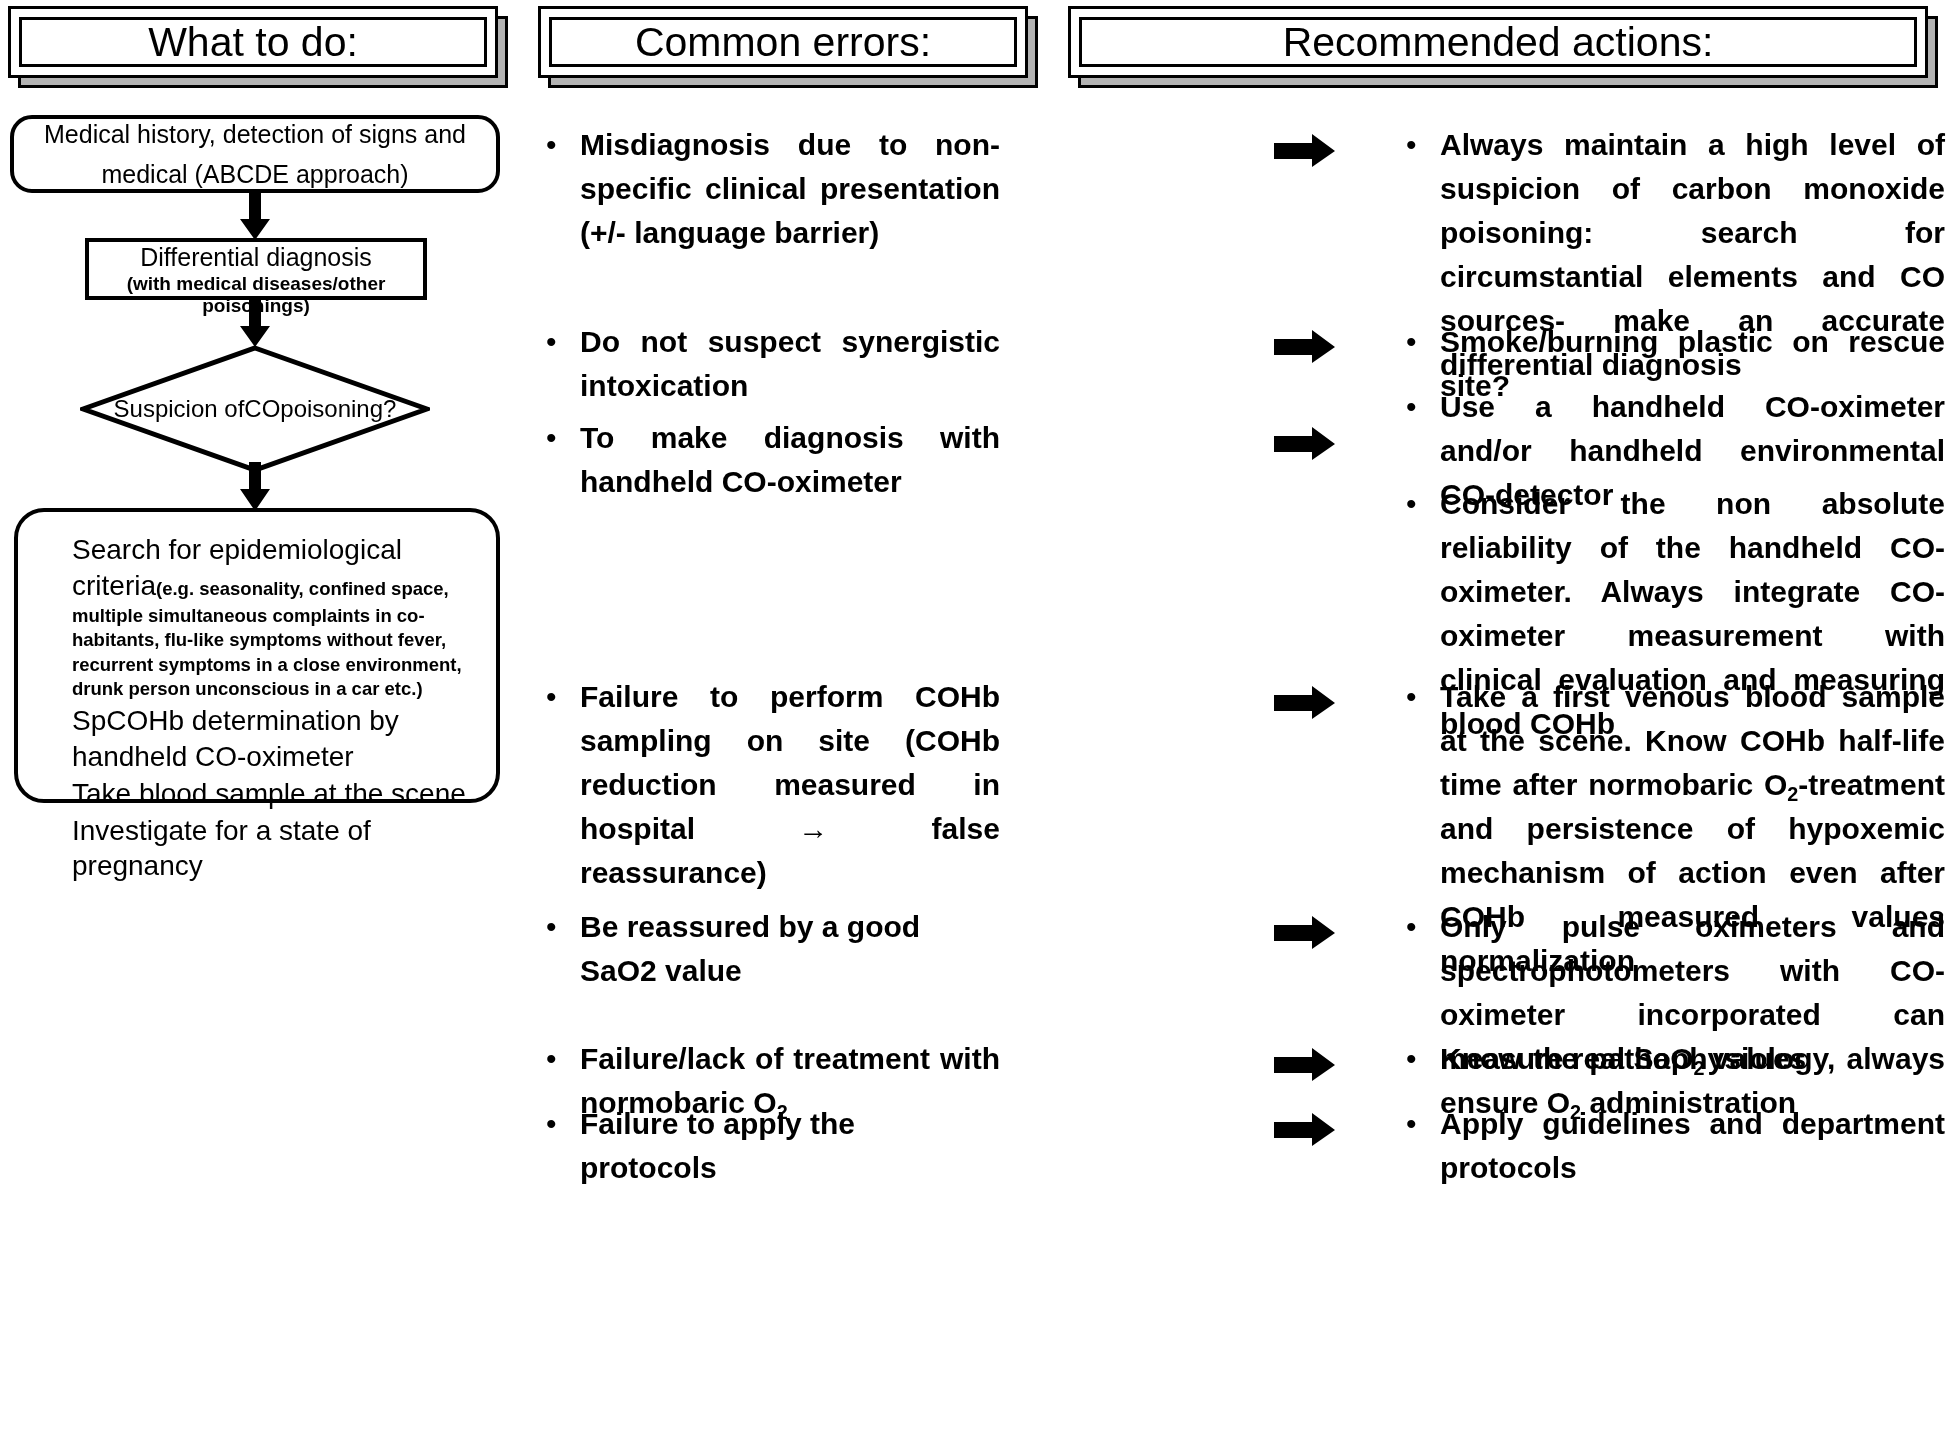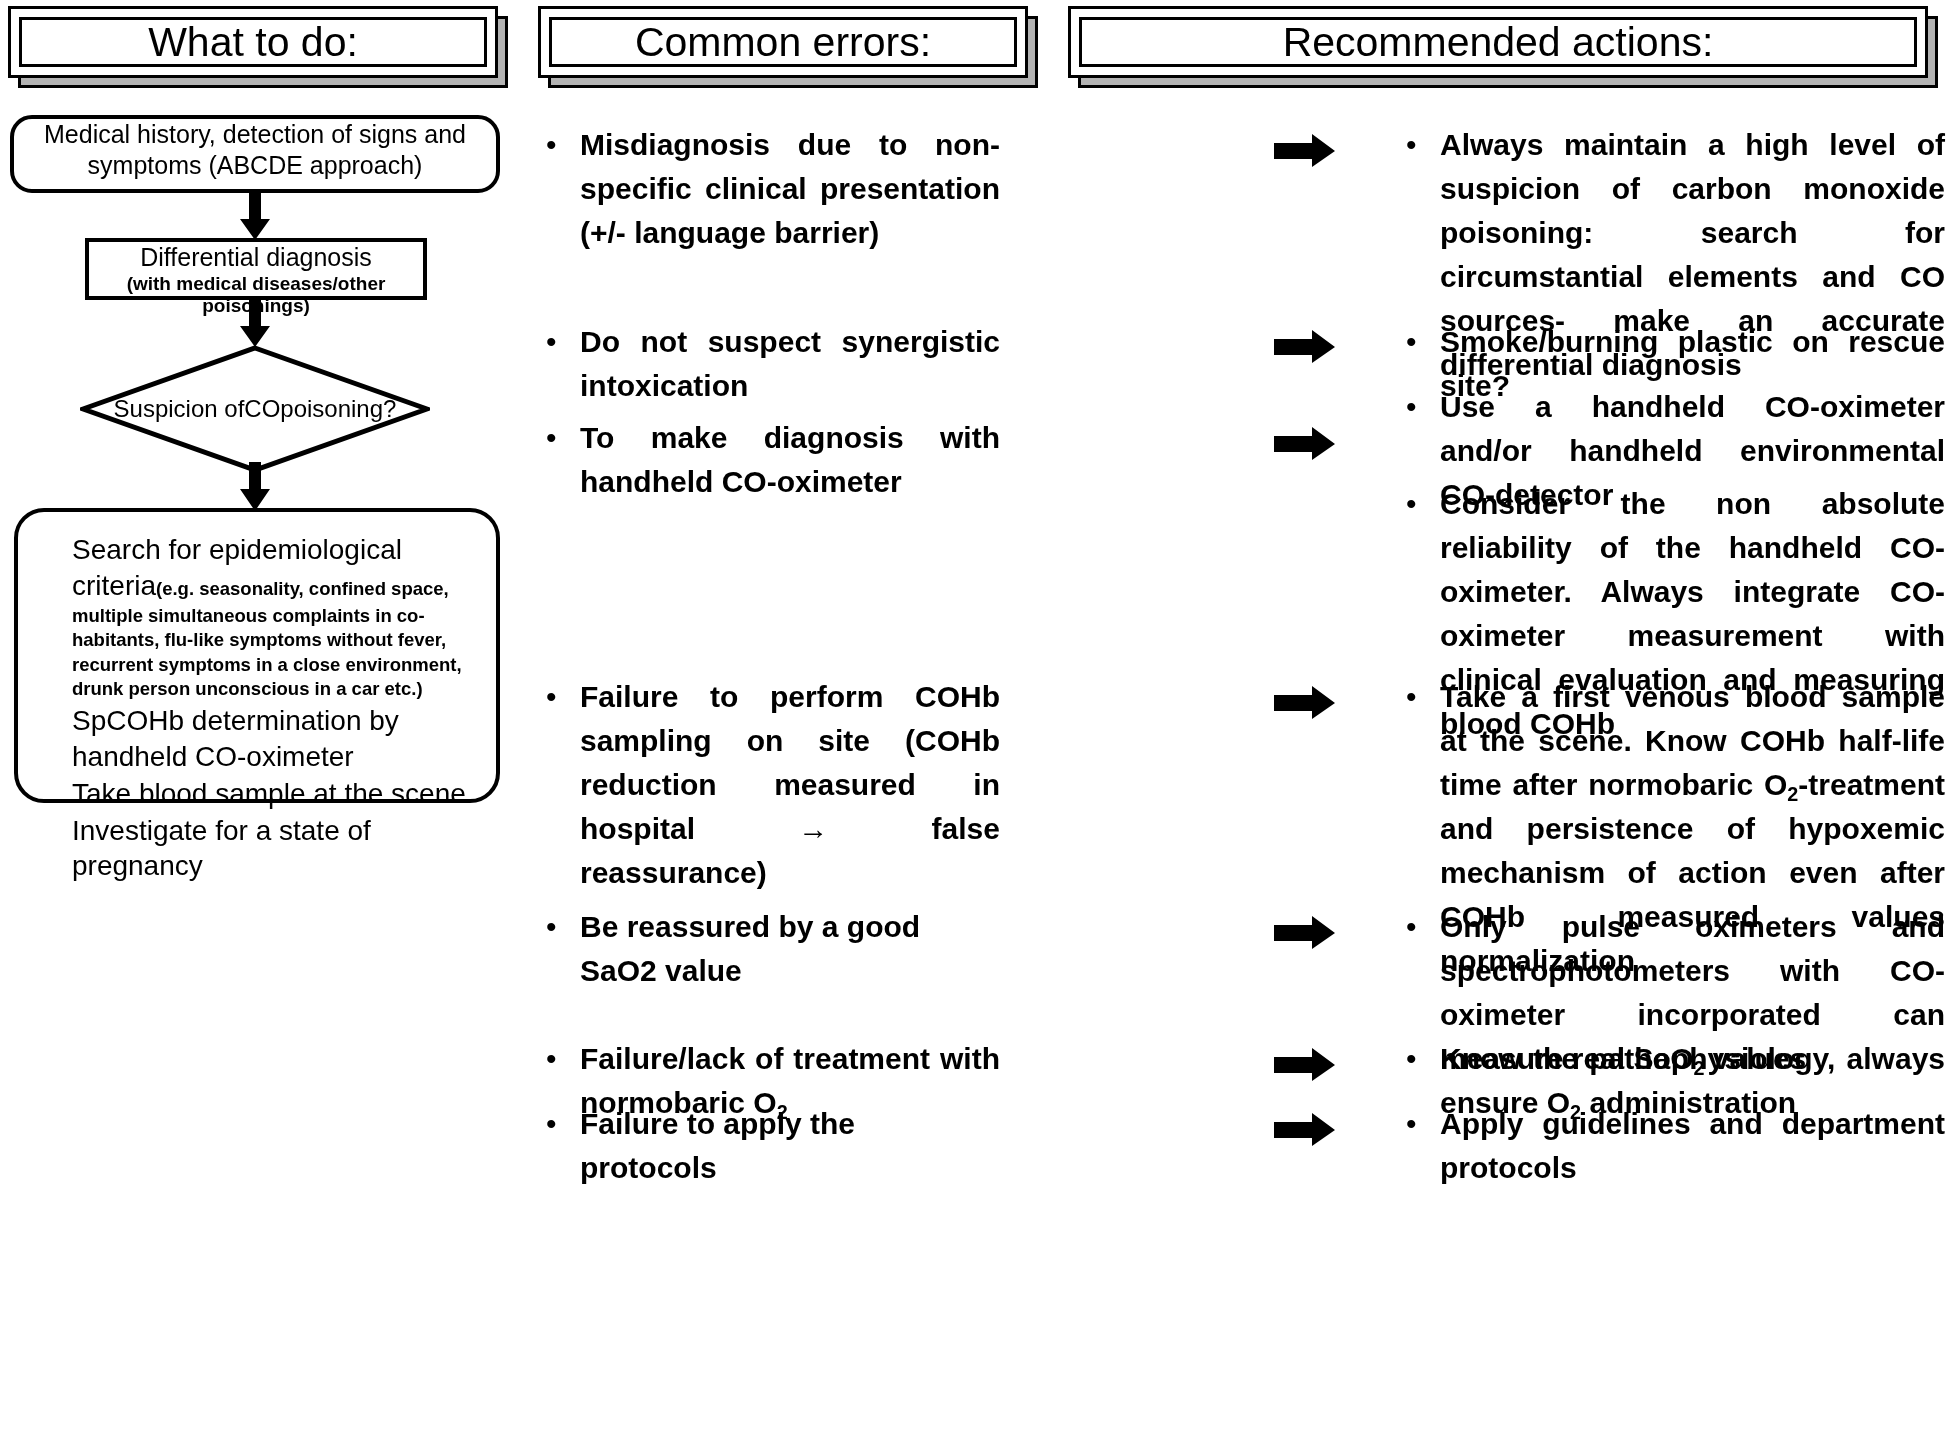--- a/index.html
+++ b/index.html
@@ -65,21 +65,21 @@
 
   
   .node {
     position: absolute;
     box-sizing: border-box;
     background: #ffffff;
     border: 4px solid #000;
     display: flex;
     flex-direction: column;
     align-items: center;
-    justify-content: flex-start;
+    justify-content: space-between;
     text-align: center;
   }
   .node.rounded { border-radius: 22px; }
   .node-line-main { font-size: 25px; line-height: 1.22; }
   .node-line-sub { font-size: 19px; line-height: 1.2; font-weight: 600;}
 
   .diamond-wrap {
     position: absolute;
   }
   .diamond-wrap svg { display: block; }
@@ -172,21 +172,21 @@
 <div class="banner-shell" style="left:1068px; top:6px; width:870px; height:82px;">
   <div class="banner-face">
     <div class="banner-inner">
       <span class="banner-title">Recommended actions:</span>
     </div>
   </div>
 </div>
 
 <div class="node rounded" style="left:10px; top:115px; width:490px; height:78px;">
   <span class="node-line-main">Medical history, detection of signs and</span>
-  <span class="node-line-main">symptoms (ABCDE approach)</span>
+  <span class="node-line-main">medical (ABCDE approach)</span>
 </div>
 
 <div class="flow-arrow" style="left:236px; top:193px; width:38px; height:48px;">
   <svg width="38" height="48" viewBox="0 0 38 48">
     <polygon points="13,0 25,0 25,26 34,26 19,47 4,26 13,26" fill="#000"></polygon>
   </svg>
 </div>
 
 <div class="node" style="left:85px; top:238px; width:342px; height:62px;">
   <span class="node-line-main">Differential diagnosis</span>

